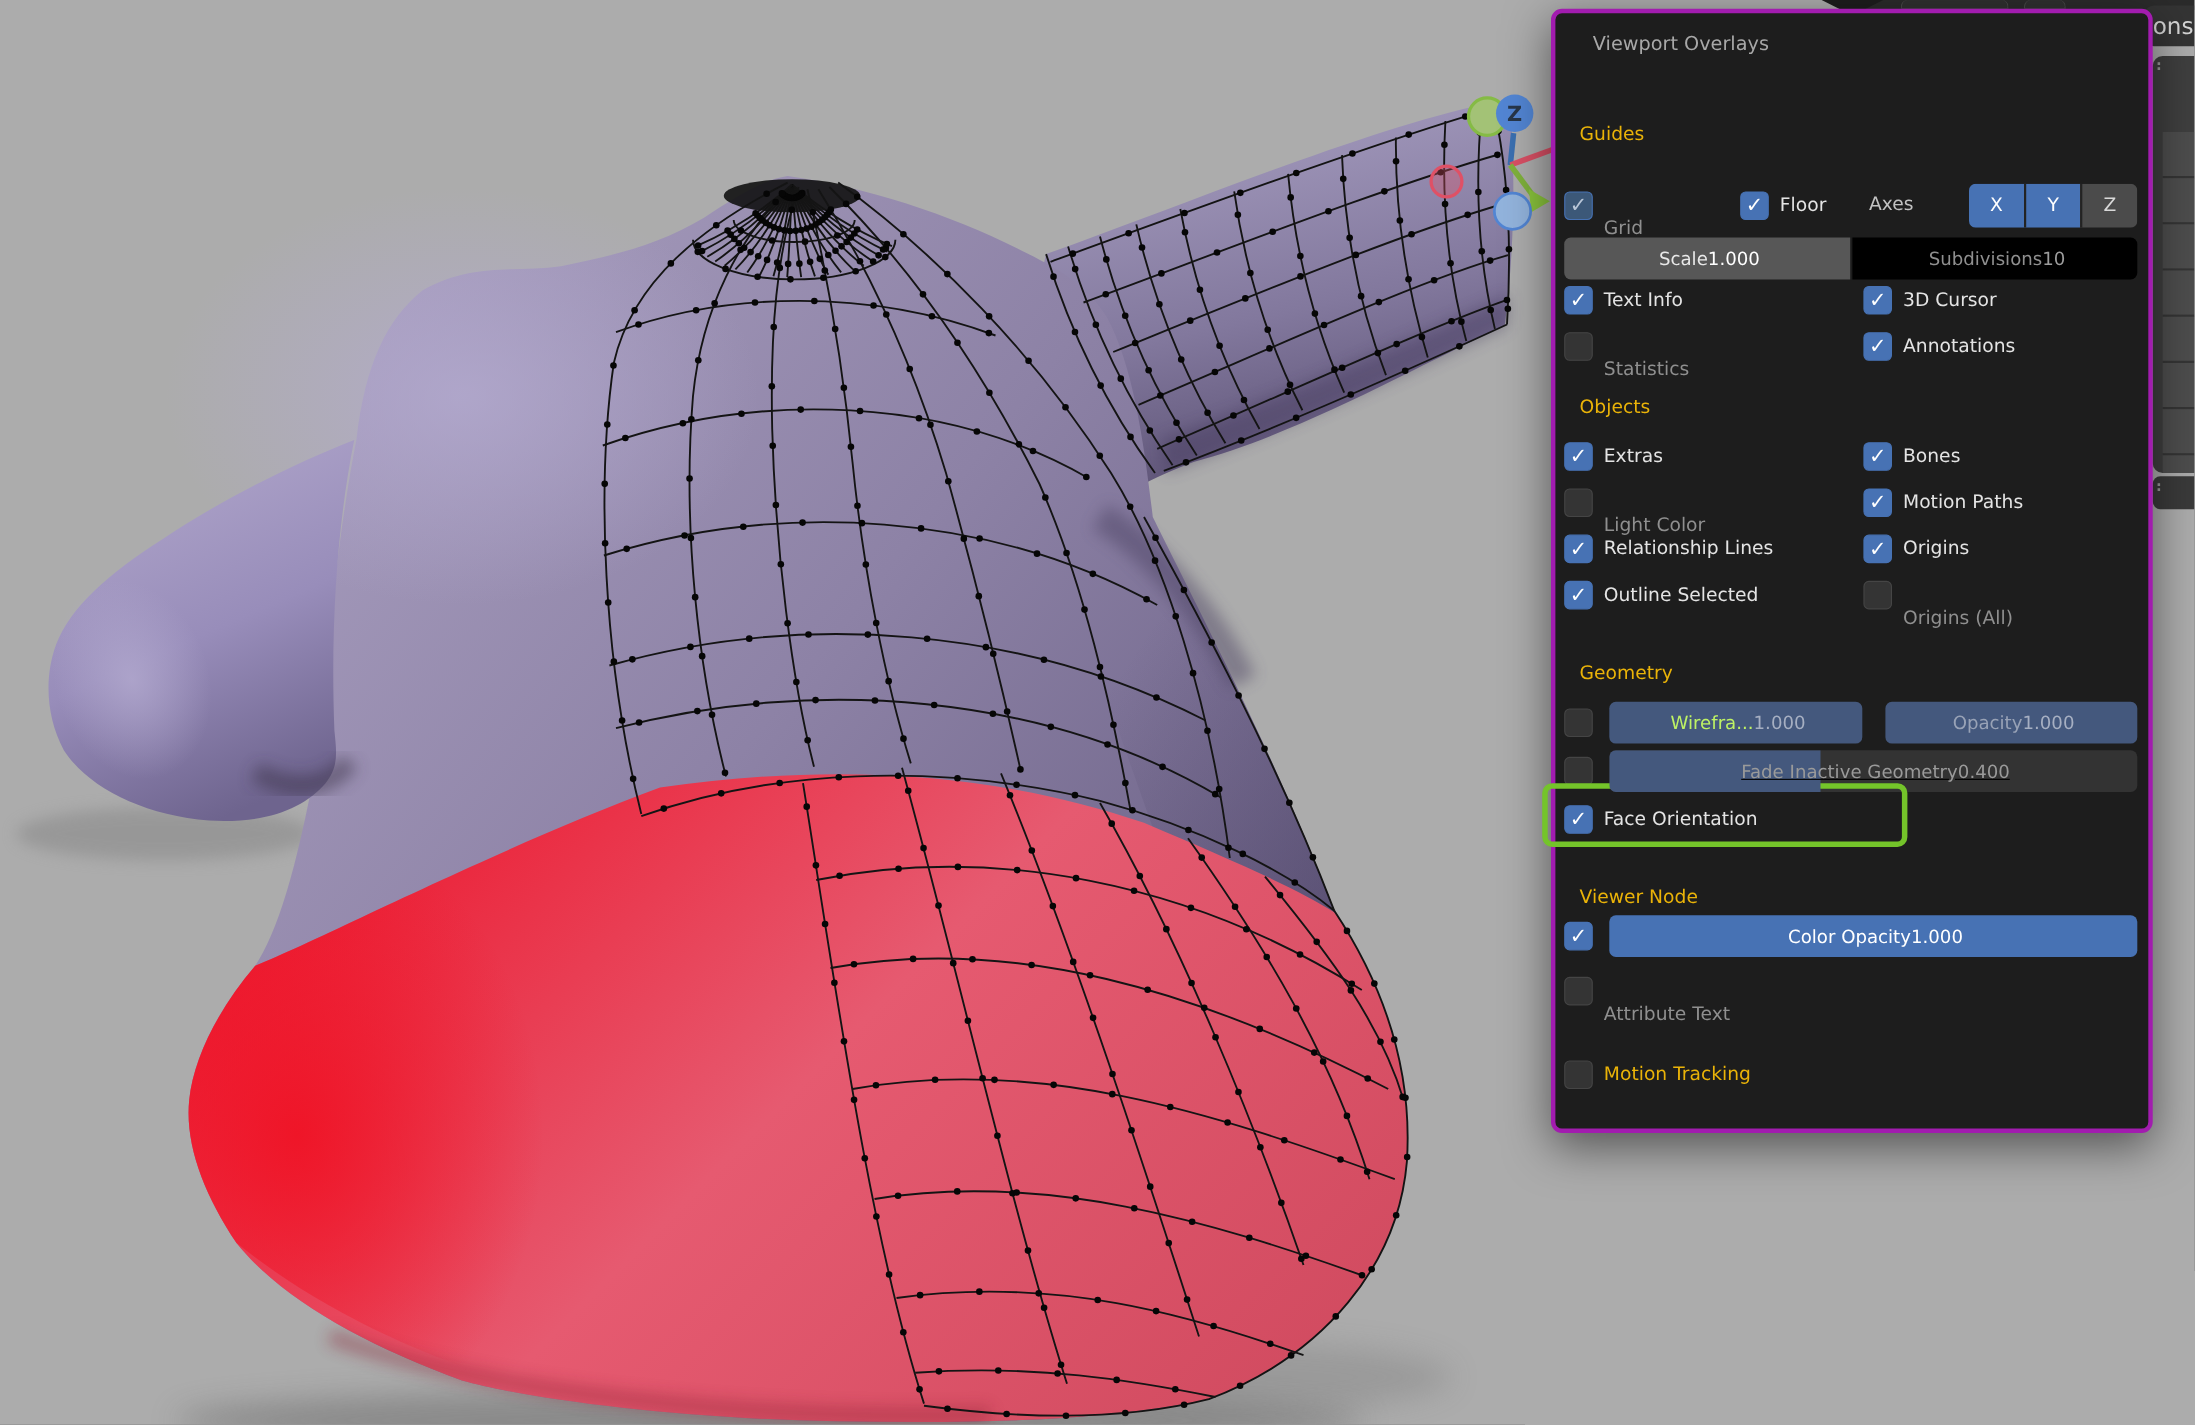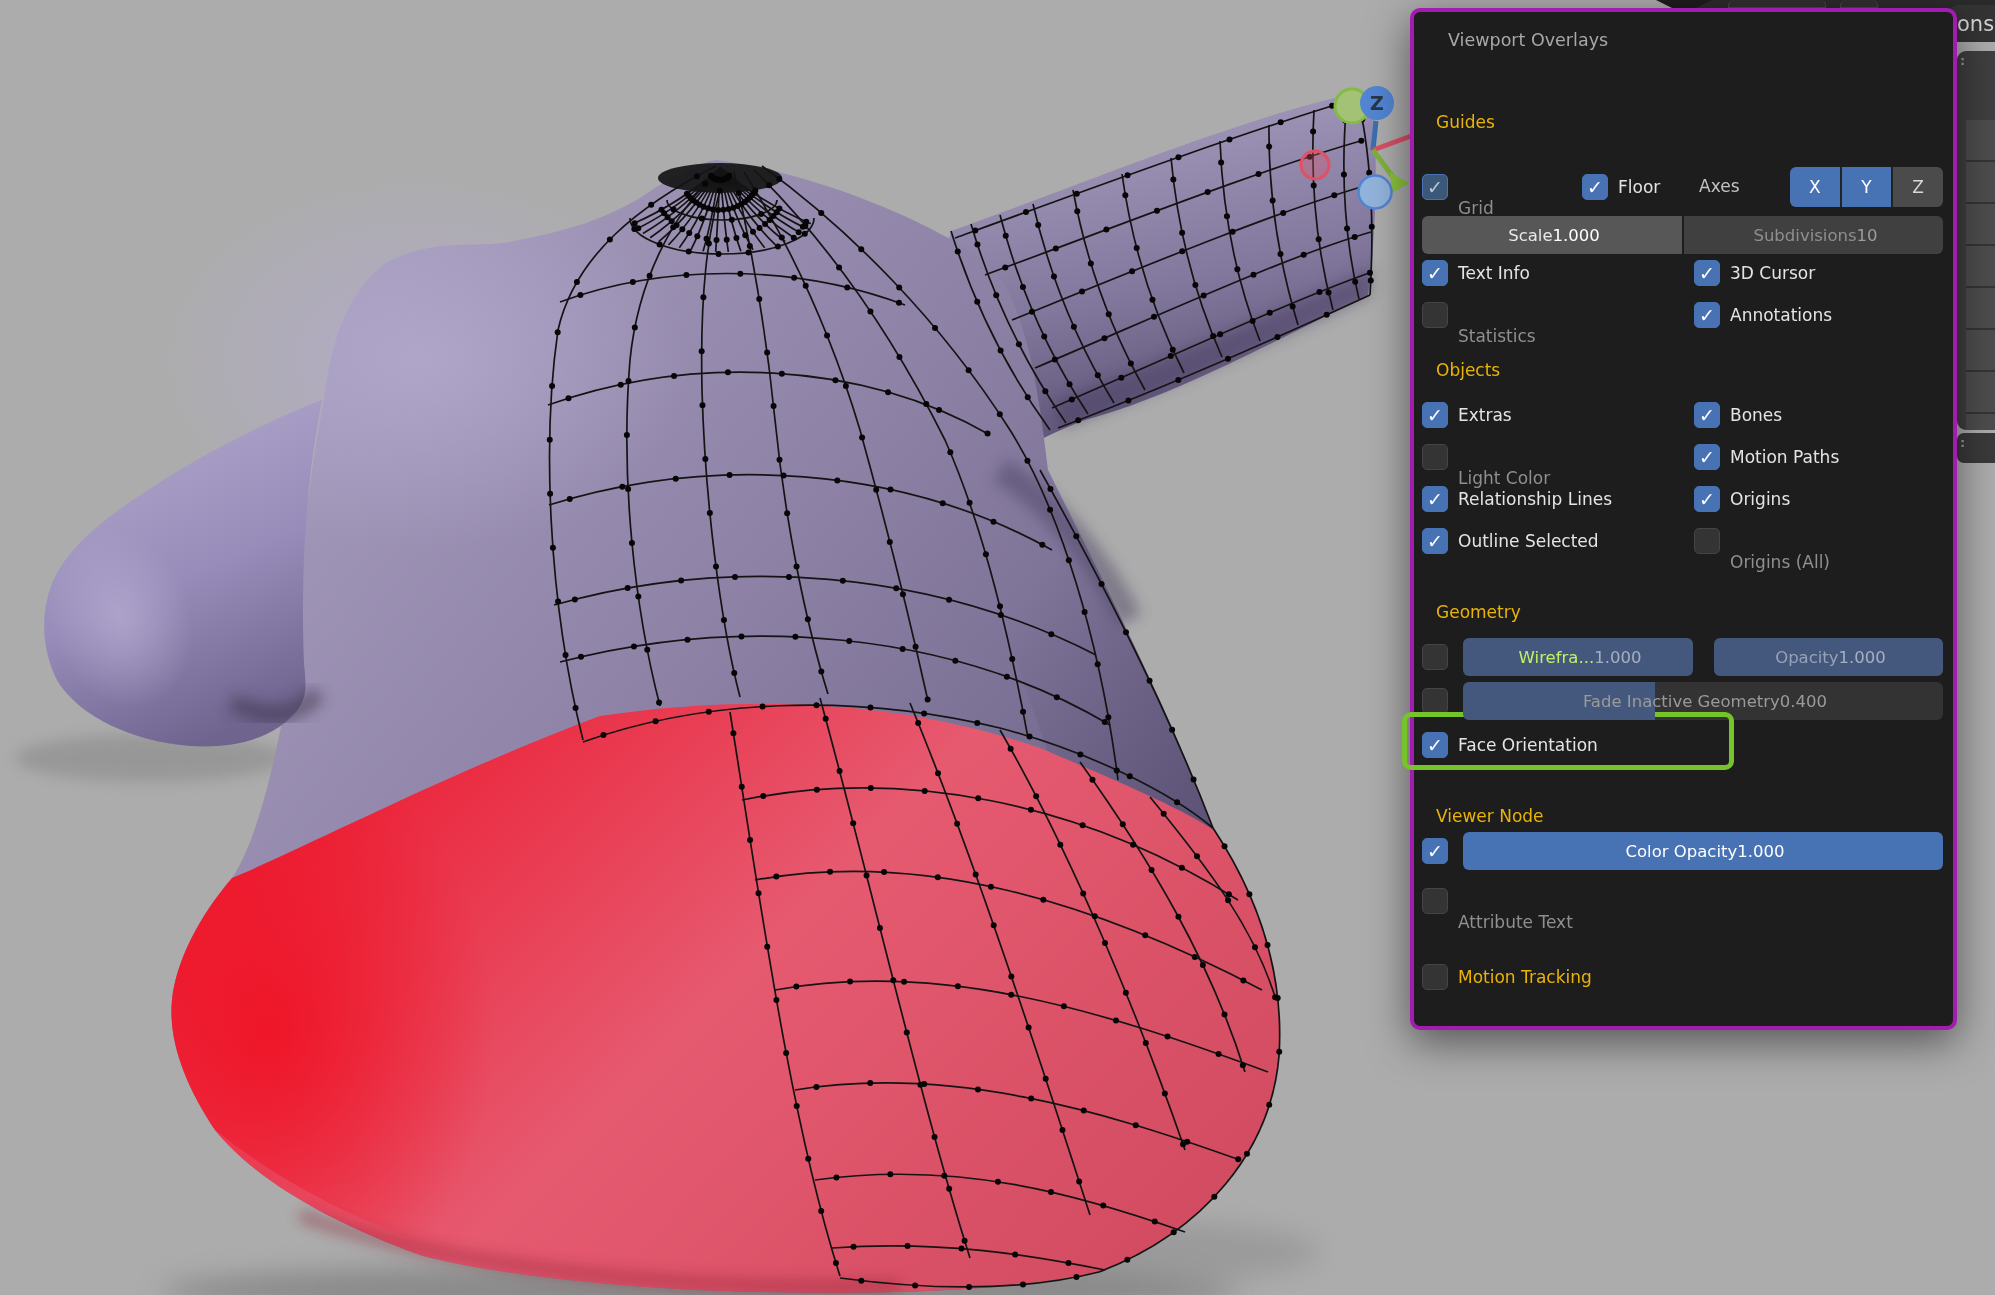--- a/index.html
+++ b/index.html
@@ -698,21 +698,21 @@
     <div class="seg3">
       <div class="axis checked">X</div>
       <div class="axis checked">Y</div>
       <div class="axis">Z</div>
     </div>
 
     <div class="slider" style="left:8px;top:204px;width:260px;background:#575757;border-radius:6px 0 0 6px;">
       <span class="sl" style="color:#e8e8e8">Scale</span>
       <span class="sv" style="color:#ffffff">1.000</span>
     </div>
-    <div class="slider" style="left:270px;top:204px;width:259px;background:#404040;border-radius:0 6px 6px 0;">
+    <div class="slider" style="left:270px;top:204px;width:259px;background:#000000;border-radius:0 6px 6px 0;text-decoration:underline;">
       <span class="sl" style="color:#8f8f8f">Subdivisions</span>
       <span class="sv" style="color:#9c9c9c">10</span>
     </div>
 
     <div class="row" style="left:8px;top:248px">
       <span class="cb checked">✓</span>
       <span class="lbl">Text Info</span>
     </div>
     <div class="row" style="left:280px;top:248px">
       <span class="cb checked">✓</span>
@@ -772,21 +772,21 @@
       <span class="sv" style="color:#a6afc2">1.000</span>
     </div>
     <div class="slider" style="left:300px;top:626px;width:229px;background:#44587d;">
       <span class="sl" style="color:#98a2b6">Opacity</span>
       <span class="sv" style="color:#a6afc2">1.000</span>
     </div>
 
     <div class="row" style="left:8px;top:676px">
       <span class="cb">✓</span>
     </div>
-    <div class="slider" style="left:49px;top:670px;width:480px;background:#333333;">
+    <div class="slider" style="left:49px;top:670px;width:480px;background:#333333;text-decoration:underline;">
       <span class="fill" style="width:40%;background:#44587d;"></span>
       <span class="sl" style="color:#9a9a9a">Fade Inactive Geometry</span>
       <span class="sv" style="color:#9a9a9a">0.400</span>
     </div>
 
     <div class="row" style="left:8px;top:720px">
       <span class="cb checked">✓</span>
       <span class="lbl">Face Orientation</span>
     </div>
 

